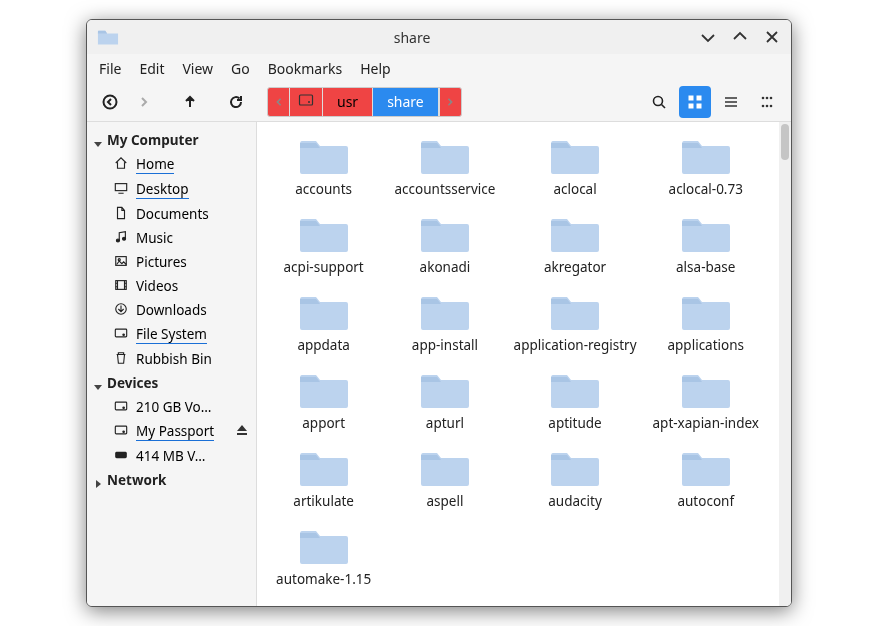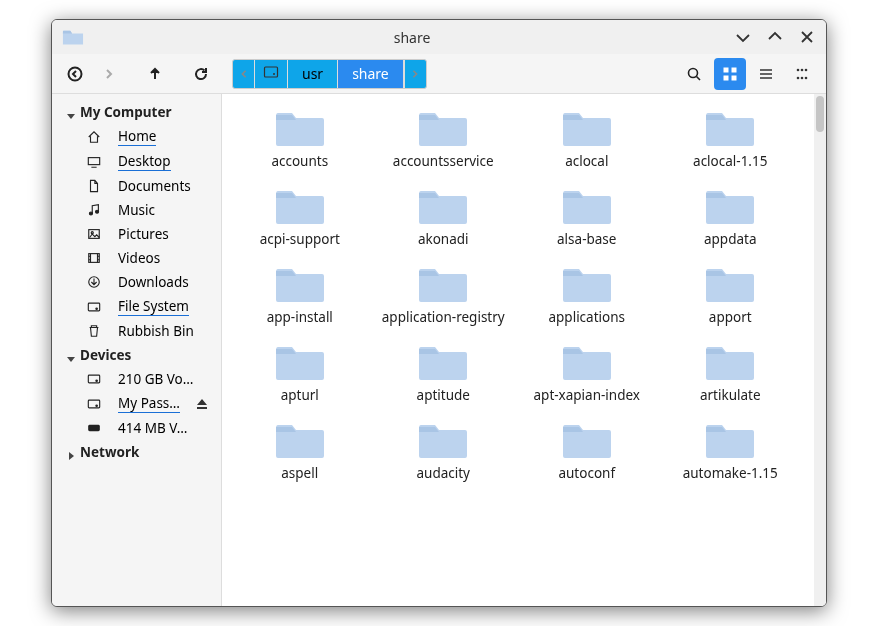--- a/index.html
+++ b/index.html
@@ -1,52 +1,52 @@
 <!DOCTYPE html>
 <html><head>
 <meta charset="utf-8">
 <style>
 * { box-sizing: border-box; margin: 0; padding: 0; font-family: "Segoe UI", "Noto Sans", sans-serif; }
 body { background: #fff; display: flex; align-items: center; justify-content: center; height: 626px; width: 878px; }
 .window-shadow { filter: drop-shadow(0 4px 10px rgba(0,0,0,0.5)); }
-.window { width: 776px; height: 588px; background: #f5f5f5; border: 1px solid #555; border-radius: 6px; overflow: hidden; display: flex; flex-direction: column; }
+.window { width: 706px; height: 588px; background: #f5f5f5; border: 1px solid #555; border-radius: 6px; overflow: hidden; display: flex; flex-direction: column; }
 
 .titlebar { height: 34px; display: flex; align-items: center; padding: 0 10px; background: #f0f0f0; }
 .title-icon { width: 22px; height: 18px; margin-right: 6px; }
 .title-text { flex: 1; text-align: center; font-size: 14px; color: #333; }
 .win-controls { display: flex; gap: 14px; }
 .win-btn { width: 18px; height: 18px; display: flex; align-items: center; justify-content: center; cursor: pointer; }
 .win-btn svg { width: 16px; height: 16px; stroke: #333; stroke-width: 1.8; fill: none; }
 
 .menubar { height: 28px; display: flex; align-items: center; gap: 18px; padding: 0 12px; font-size: 14px; color: #222; background: #f5f5f5; }
 .menubar span { cursor: pointer; }
 
 .toolbar { height: 40px; display: flex; align-items: center; padding: 0 8px; gap: 4px; background: #f5f5f5; border-bottom: 1px solid #ddd; }
 .tb-btn { width: 30px; height: 30px; display: flex; align-items: center; justify-content: center; cursor: pointer; border-radius: 3px; }
 .tb-btn svg { width: 16px; height: 16px; stroke: #222; stroke-width: 2; fill: none; }
 .tb-btn.disabled svg { stroke: #aaa; }
 .tb-gap { width: 8px; }
-.pathbar { display: flex; align-items: flex-start; height: 30px; border: 1px solid #ccc; border-radius: 3px; background: #0ea5e9; overflow: hidden; }
+.pathbar { display: flex; align-items: flex-start; height: 30px; border: 1px solid #ccc; border-radius: 3px; background: #ef4444; overflow: hidden; }
 .path-arrow { width: 22px; height: 28px; display: flex; align-items: center; justify-content: center; border-right: 1px solid #ddd; }
 .path-arrow:last-child { border-right: none; border-left: 1px solid #ddd; }
 .path-arrow svg { width: 8px; height: 8px; stroke: #888; stroke-width: 2; fill: none; }
 .path-seg { padding: 0 14px; height: 28px; display: flex; align-items: center; gap: 6px; font-size: 14px; border-right: 1px solid #ddd; cursor: pointer; }
 .path-seg.icon-only { padding: 0 8px; }
 .path-seg.active { background: #2b8aef; color: #fff; }
 .toolbar-spacer { flex: 1; }
 .view-btn { width: 32px; height: 32px; display: flex; align-items: center; justify-content: center; border-radius: 4px; cursor: pointer; }
 .view-btn.active { background: #2b8aef; }
 .view-btn.active svg * { fill: #fff; stroke: #fff; }
 
 .body { flex: 1; display: flex; min-height: 0; }
-.sidebar { width: 170px; background: #f5f5f5; border-right: 1px solid #ddd; padding: 6px 8px; overflow: hidden; font-size: 13.5px; }
+.sidebar { width: 170px; background: #f5f5f5; border-right: 1px solid #ddd; padding: 6px 0; overflow: hidden; font-size: 13.5px; }
 .side-header { display: flex; align-items: center; gap: 4px; padding: 3px 8px 3px 6px; font-weight: bold; color: #222; cursor: pointer; }
 .tri { width: 10px; height: 10px; }
 .tri svg { width: 10px; height: 10px; fill: #444; }
-.side-item { display: flex; align-items: center; gap: 16px; padding: 3px 4px 3px 26px; cursor: pointer; white-space: nowrap; overflow: hidden; }
+.side-item { display: flex; align-items: flex-start; gap: 7px; padding: 3px 4px 3px 26px; cursor: pointer; white-space: nowrap; overflow: hidden; }
 .side-item .label { text-overflow: ellipsis; overflow: hidden; }
 .side-item .label.underline { border-bottom: 1px solid #1a6fd6; }
 .side-icon { width: 16px; height: 16px; flex-shrink: 0; display: flex; align-items: center; justify-content: center; }
 .side-icon svg { width: 14px; height: 14px; stroke: #222; stroke-width: 1.2; fill: none; }
 .eject { width: 16px; height: 16px; margin-left: auto; }
 .eject svg { width: 12px; height: 12px; fill: #333; }
 
 .content { flex: 1; display: flex; background: #fff; min-height: 0; }
 .grid { flex: 1; overflow-y: auto; overflow-x: hidden; }
 .grid-inner { display: grid; grid-template-columns: repeat(4, 1fr); padding: 8px 16px 10px 10px; column-gap: 8px; row-gap: 4px; }
@@ -82,20 +82,28 @@
             </svg>
           </div>
       <div class="win-btn">
             <svg viewBox="0 0 16 16">
               <path d="M3 3 L13 13 M13 3 L3 13"></path>
             </svg>
           </div>
     </div>
   </div>
 
+  <div class="menubar">
+    <span>File</span>
+    <span>Edit</span>
+    <span>View</span>
+    <span>Go</span>
+    <span>Bookmarks</span>
+    <span>Help</span>
+  </div>
 
   <div class="toolbar">
     <div class="tb-btn">
           <svg viewBox="0 0 16 16">
             <circle cx="8" cy="8" r="6.5"></circle>
             <path d="M9 5 L6 8 L9 11"></path>
           </svg>
         </div>
     <div class="tb-btn disabled">
           <svg viewBox="0 0 16 16">
@@ -319,35 +327,42 @@
                     <path d="M2 8 L2 36 Q2 38 4 38 L48 38 Q50 38 50 36 L50 12 Q50 10 48 10 L22 10 L18 5 L4 5 Q2 5 2 8 Z" fill="#bcd3ee"></path>
                     <path d="M2 7 L18 7 L22 12 L2 12 Z" fill="#a9c5e5"></path>
                   </svg></div>
                 <div class="folder-label">aclocal</div>
               </div>
               <div class="folder">
                 <div class="folder-icon"><svg viewBox="0 0 52 40">
                     <path d="M2 8 L2 36 Q2 38 4 38 L48 38 Q50 38 50 36 L50 12 Q50 10 48 10 L22 10 L18 5 L4 5 Q2 5 2 8 Z" fill="#bcd3ee"></path>
                     <path d="M2 7 L18 7 L22 12 L2 12 Z" fill="#a9c5e5"></path>
                   </svg></div>
-                <div class="folder-label">aclocal-1.15</div>
+                <div class="folder-label">aclocal-0.73</div>
               </div>
               <div class="folder">
                 <div class="folder-icon"><svg viewBox="0 0 52 40">
                     <path d="M2 8 L2 36 Q2 38 4 38 L48 38 Q50 38 50 36 L50 12 Q50 10 48 10 L22 10 L18 5 L4 5 Q2 5 2 8 Z" fill="#bcd3ee"></path>
                     <path d="M2 7 L18 7 L22 12 L2 12 Z" fill="#a9c5e5"></path>
                   </svg></div>
                 <div class="folder-label">acpi-support</div>
               </div>
               <div class="folder">
                 <div class="folder-icon"><svg viewBox="0 0 52 40">
                     <path d="M2 8 L2 36 Q2 38 4 38 L48 38 Q50 38 50 36 L50 12 Q50 10 48 10 L22 10 L18 5 L4 5 Q2 5 2 8 Z" fill="#bcd3ee"></path>
                     <path d="M2 7 L18 7 L22 12 L2 12 Z" fill="#a9c5e5"></path>
                   </svg></div>
                 <div class="folder-label">akonadi</div>
+              </div>
+              <div class="folder">
+                <div class="folder-icon"><svg viewBox="0 0 52 40">
+                    <path d="M2 8 L2 36 Q2 38 4 38 L48 38 Q50 38 50 36 L50 12 Q50 10 48 10 L22 10 L18 5 L4 5 Q2 5 2 8 Z" fill="#bcd3ee"></path>
+                    <path d="M2 7 L18 7 L22 12 L2 12 Z" fill="#a9c5e5"></path>
+                  </svg></div>
+                <div class="folder-label">akregator</div>
               </div>
               <div class="folder">
                 <div class="folder-icon"><svg viewBox="0 0 52 40">
                     <path d="M2 8 L2 36 Q2 38 4 38 L48 38 Q50 38 50 36 L50 12 Q50 10 48 10 L22 10 L18 5 L4 5 Q2 5 2 8 Z" fill="#bcd3ee"></path>
                     <path d="M2 7 L18 7 L22 12 L2 12 Z" fill="#a9c5e5"></path>
                   </svg></div>
                 <div class="folder-label">alsa-base</div>
               </div>
               <div class="folder">
                 <div class="folder-icon"><svg viewBox="0 0 52 40">

